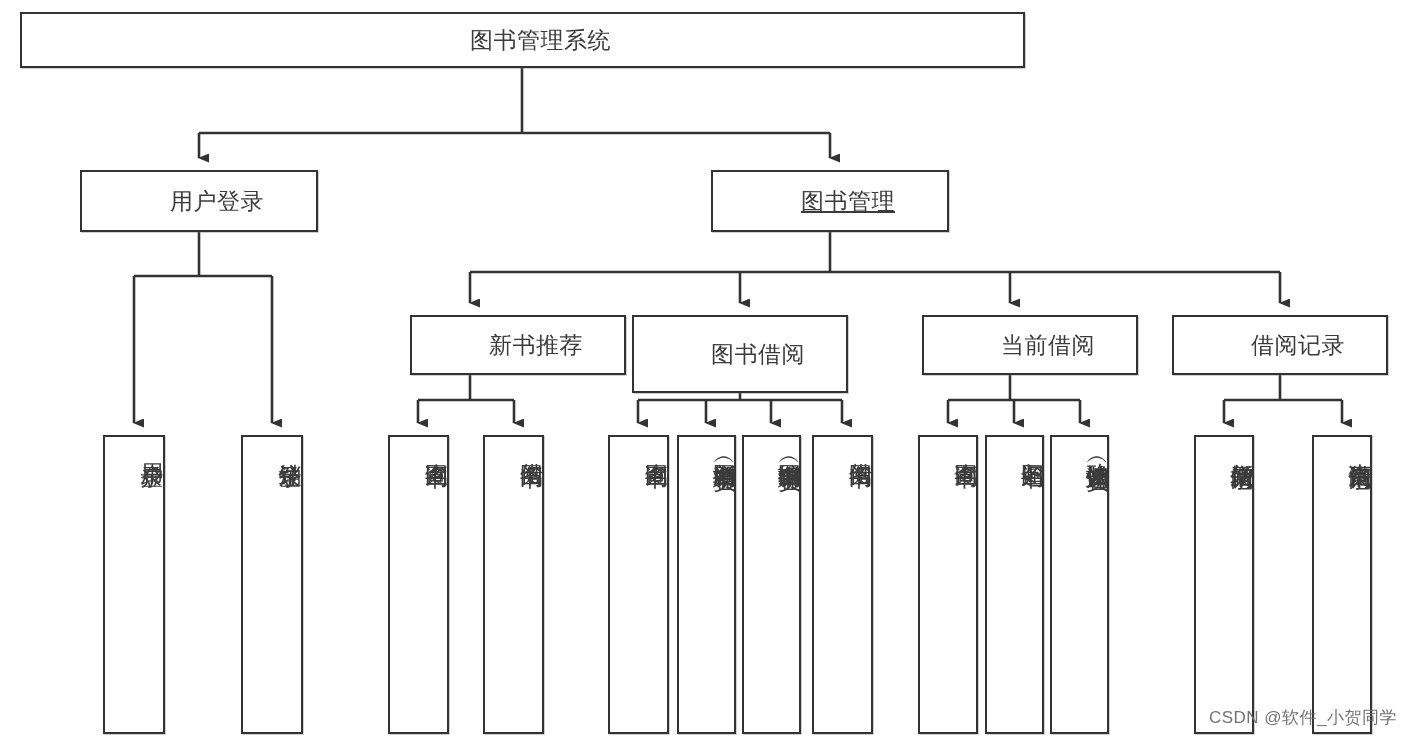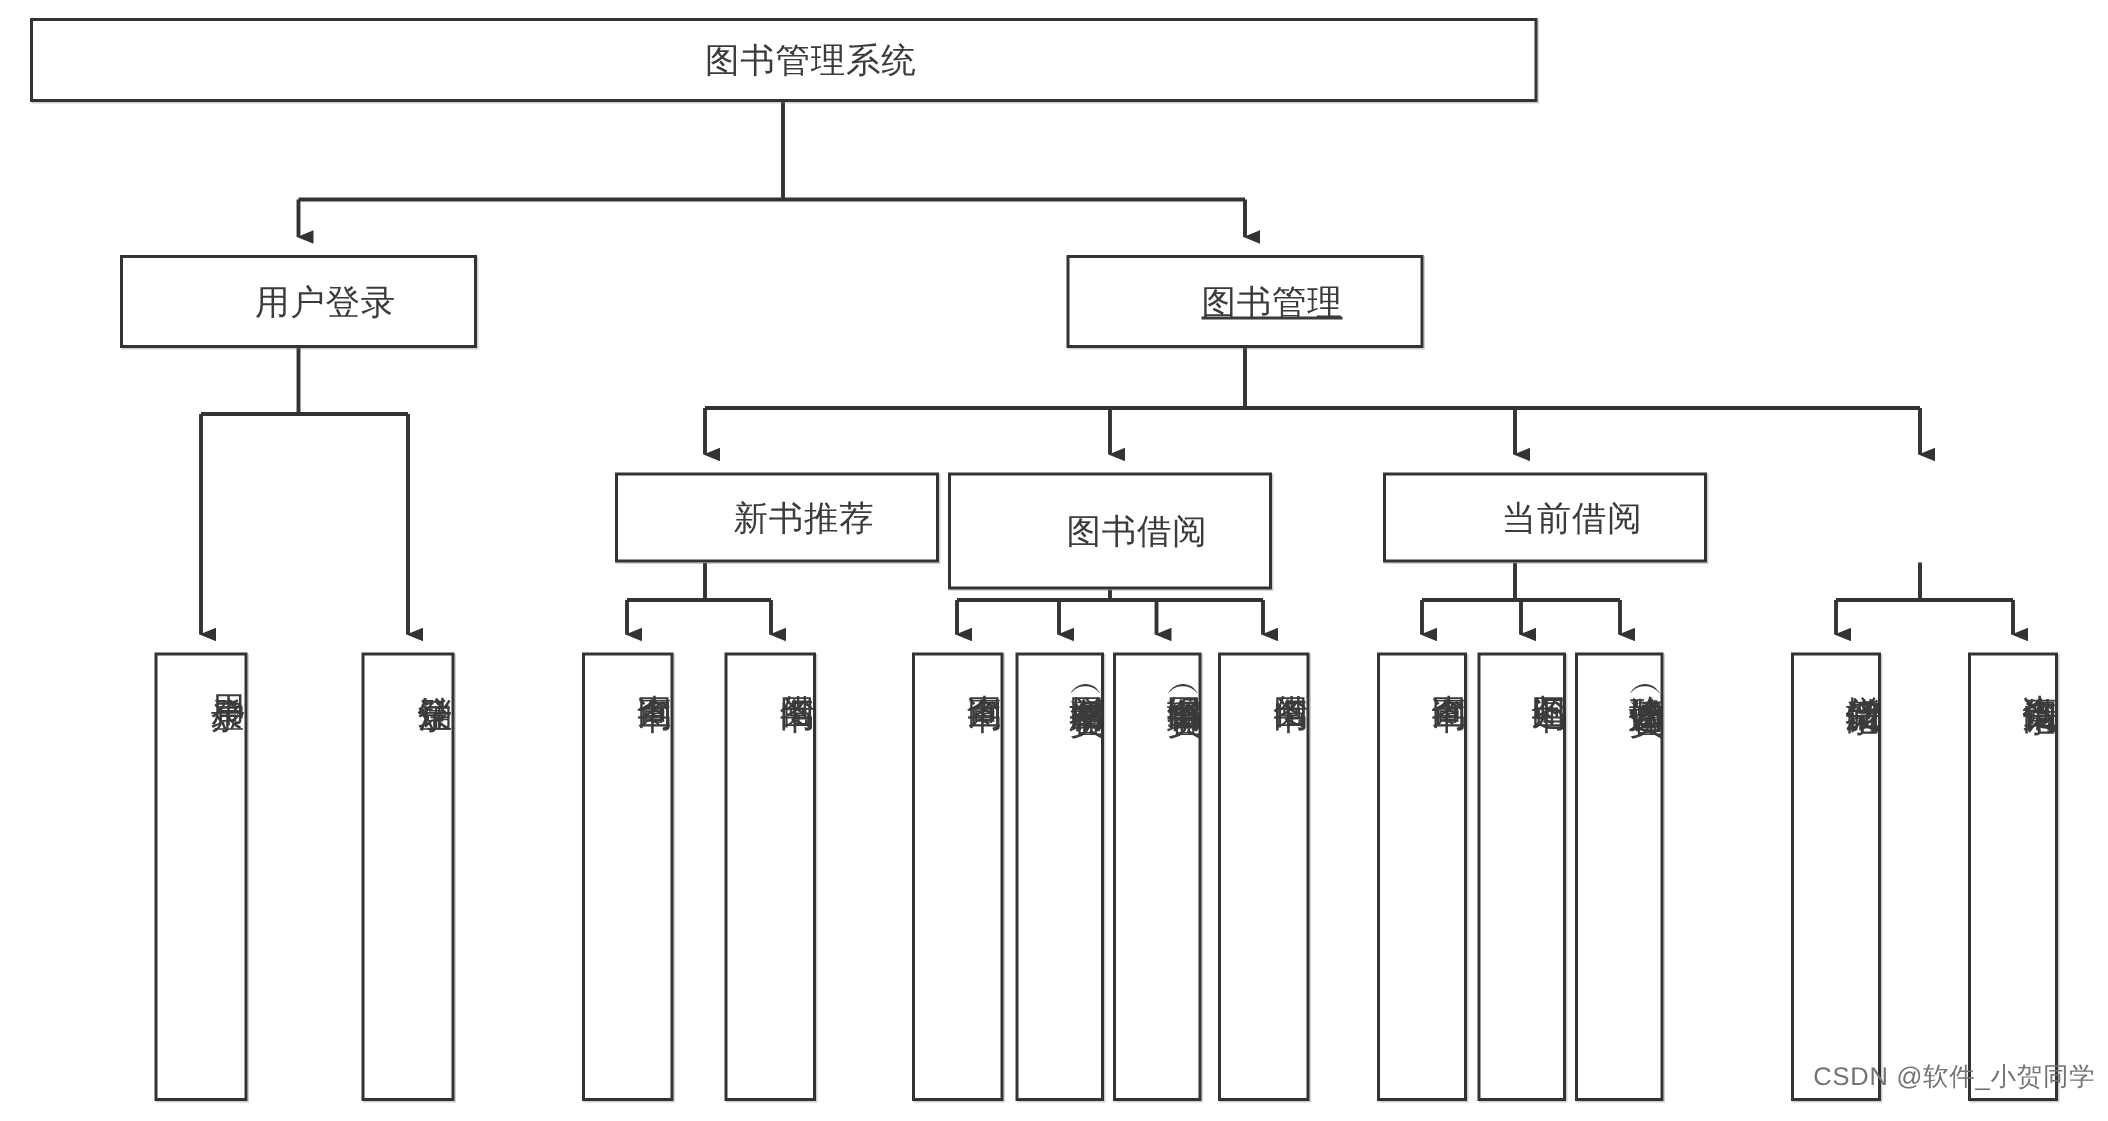--- a/index.html
+++ b/index.html
@@ -147,20 +147,23 @@
 
   <div class="node horiz" style="left:362px; top:315px; width:216px; height:60px;margin-left:48px;">
     <span class="node-label">新书推荐</span>
   </div>
   <div class="node horiz" style="left:632px; top:315px; width:216px; height:78px;">
     <span class="node-label">图书借阅</span>
   </div>
   <div class="node horiz" style="left:902px; top:315px; width:216px; height:60px;margin-left:20px;">
     <span class="node-label">当前借阅</span>
   </div>
+  <div class="node horiz" style="left:1172px; top:315px; width:216px; height:60px;">
+    <span class="node-label">借阅记录</span>
+  </div>
 
   <div class="node vert" style="left:103px; top:435px; width:62px; height:299px;">
     <span class="node-label">用户登录</span>
   </div>
   <div class="node vert" style="left:241px; top:435px; width:62px; height:299px;">
     <span class="node-label">注销登录</span>
   </div>
 
   <div class="node vert" style="left:388px; top:435px; width:61px; height:299px;">
     <span class="node-label">查询图书</span>

